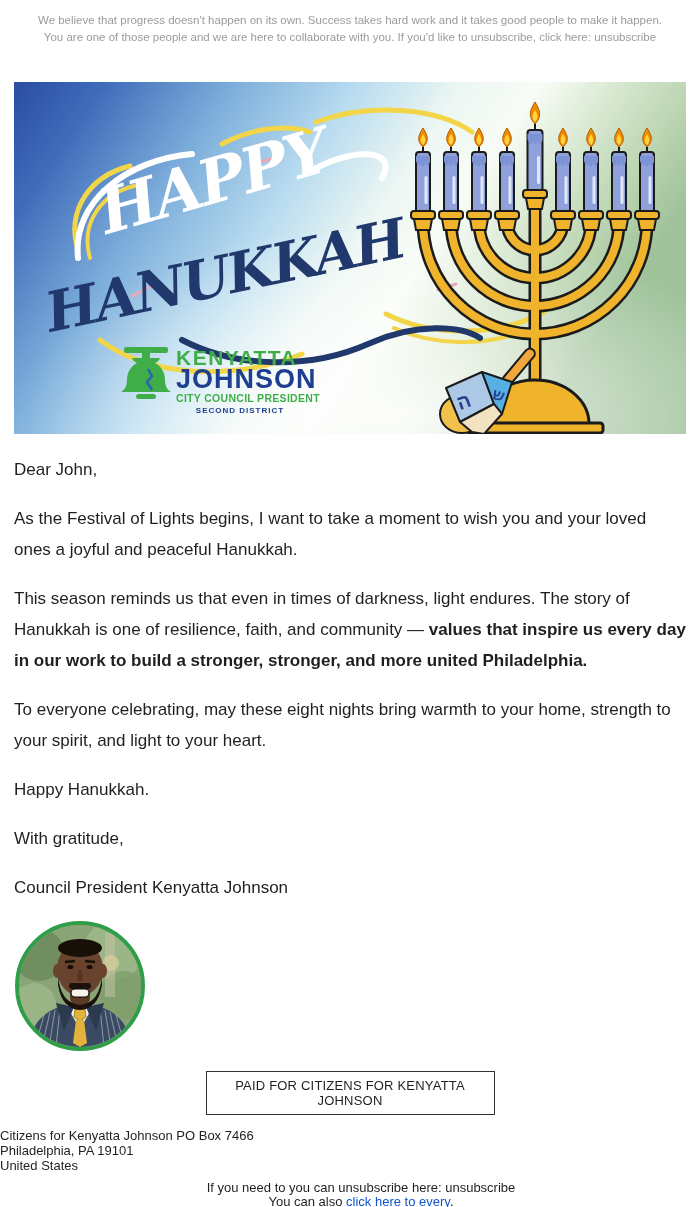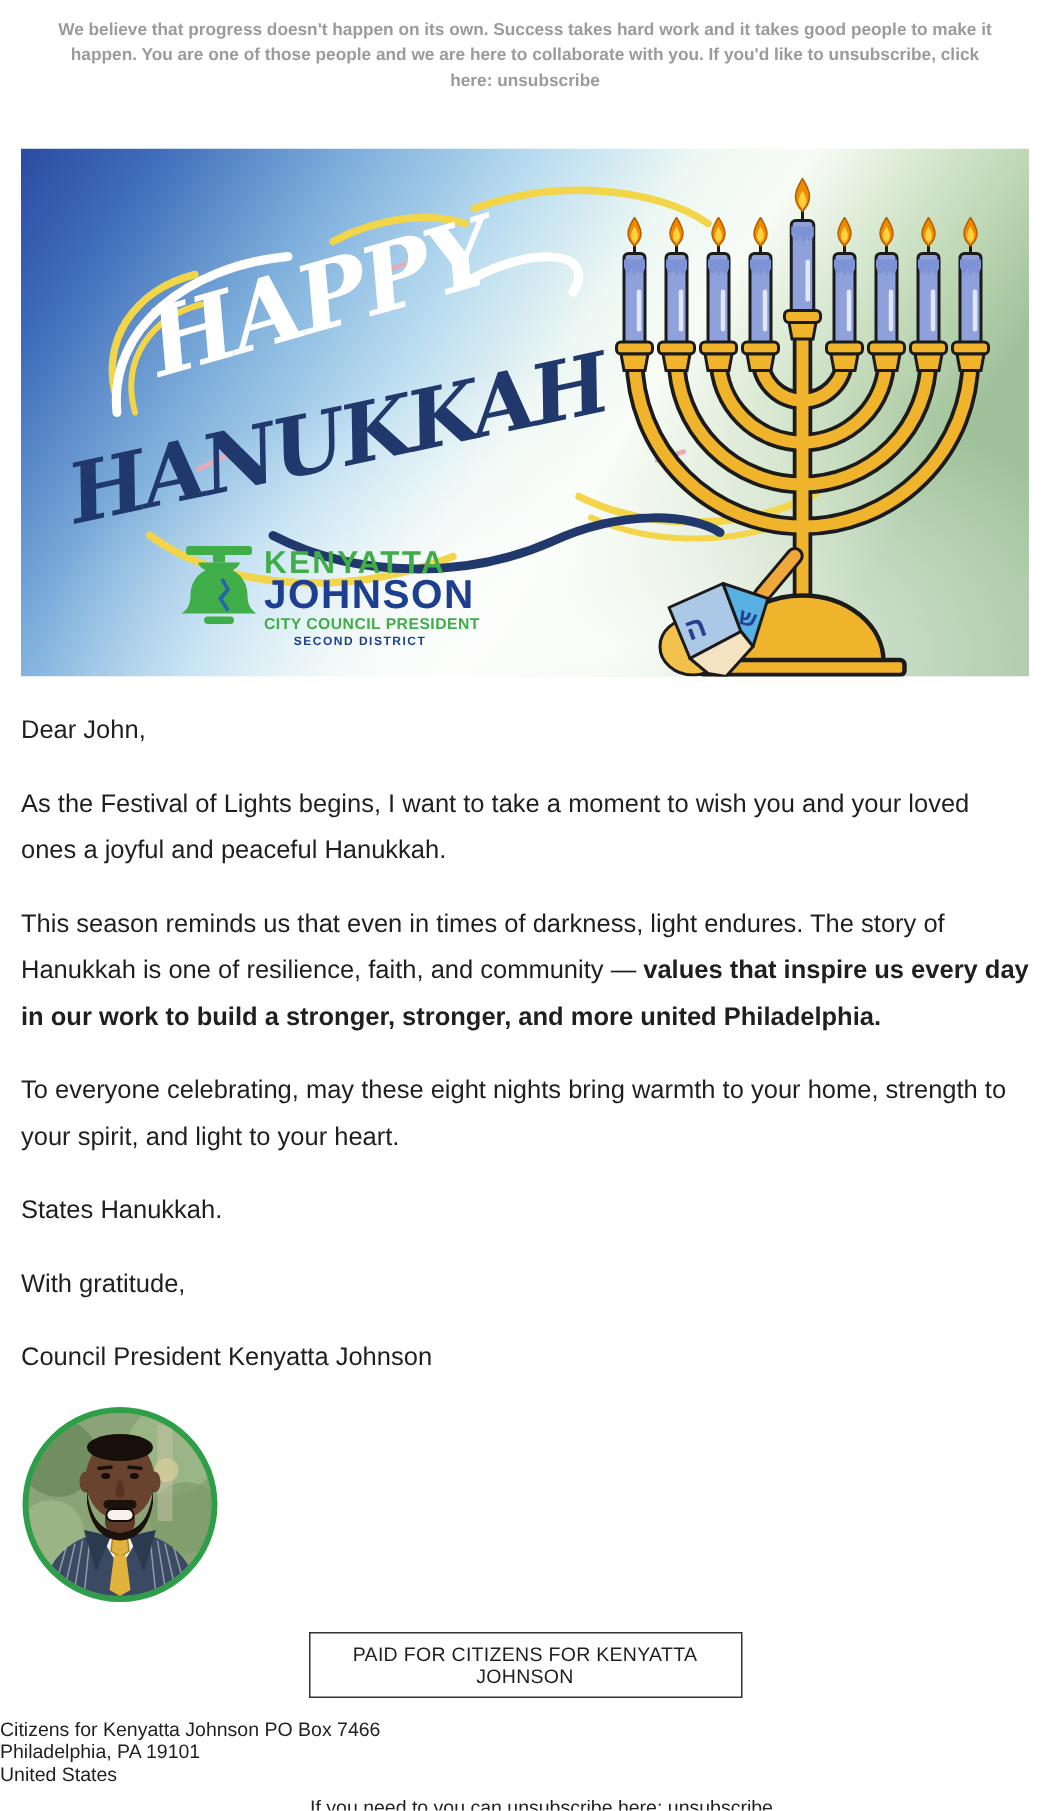--- a/index.html
+++ b/index.html
@@ -14,21 +14,20 @@
 
   
   .preheader {
     padding-top: 12px;
     max-width: 636px;
     margin: 0 auto;
     text-align: center;
     font-size: 11.5px;
     line-height: 17px;
     color: #9b9b9b;
-    font-weight: bold;
   }
   .preheader .unsub-word { color: #9b9b9b; text-decoration: none; }
 
   
   .banner-wrap { margin: 36px 14px 0 14px; width: 672px; height: 352px; }
   .banner-wrap svg { display: block; }
   .script-line {
     font-family: "DejaVu Serif", serif;
     font-style: italic;
     font-weight: bold;
@@ -282,21 +281,21 @@
         <text class="logo-font" x="118" y="68" font-size="8" letter-spacing="1" fill="#1e3e90" text-anchor="middle">SECOND DISTRICT</text>
       </g>
     </svg>
   </div>
 
   <div class="letter">
     <p>Dear John,</p>
     <p>As the Festival of Lights begins, I want to take a moment to wish you and your loved ones a joyful and peaceful Hanukkah.</p>
     <p><span>This season reminds us that even in times of darkness, light endures. The story of Hanukkah is one of resilience, faith, and community — </span><span class="emphasis">values that inspire us every day in our work to build a stronger, stronger, and more united Philadelphia.</span></p>
     <p>To everyone celebrating, may these eight nights bring warmth to your home, strength to your spirit, and light to your heart.</p>
-    <p>States Hanukkah.</p>
+    <p>Happy Hanukkah.</p>
     <p>With gratitude,</p>
     <p>Council President Kenyatta Johnson</p>
 
     <div class="avatar">
       <svg width="122" height="122" viewBox="0 0 122 122">
         <rect width="122" height="122" fill="#8aa477"></rect>
         <circle cx="20" cy="30" r="26" fill="#6d8c5c" opacity="0.9"></circle>
         <circle cx="95" cy="25" r="30" fill="#9db989" opacity="0.8"></circle>
         <circle cx="105" cy="70" r="24" fill="#7d9c6a" opacity="0.7"></circle>
         <circle cx="15" cy="80" r="22" fill="#a5bf8f" opacity="0.6"></circle>

